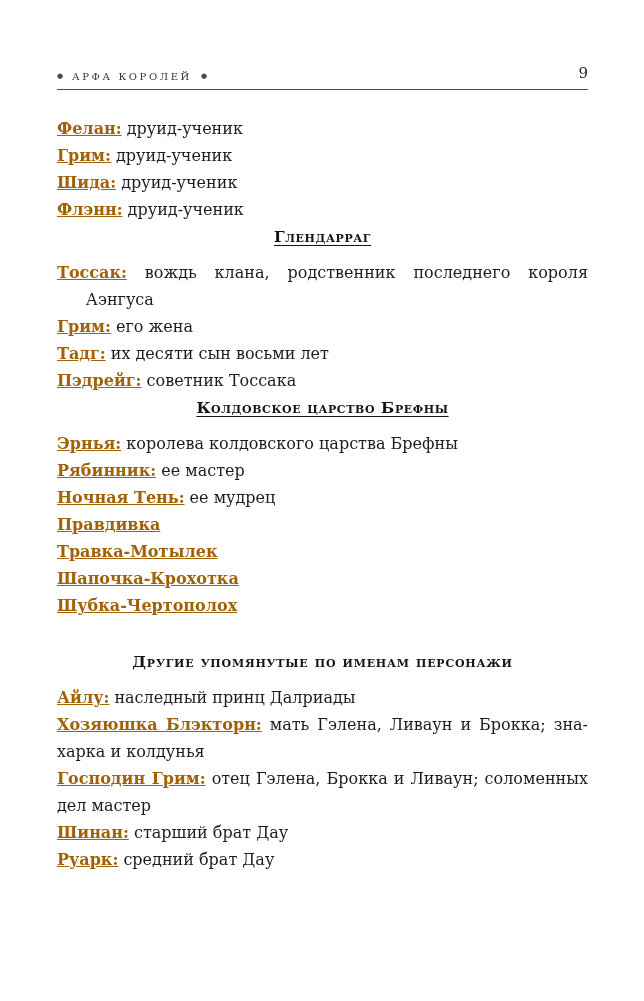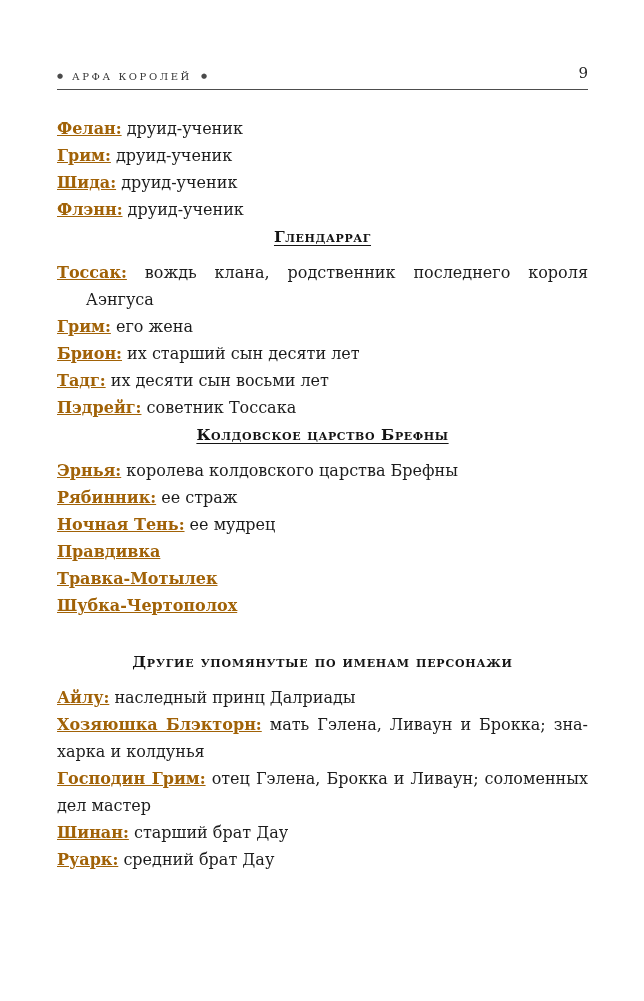--- a/index.html
+++ b/index.html
@@ -121,31 +121,31 @@
       <section>
         <p class="entry"><b>Фелан:</b><span> друид-ученик</span></p>
         <p class="entry"><b>Грим:</b><span> друид-ученик</span></p>
         <p class="entry"><b>Шида:</b><span> друид-ученик</span></p>
         <p class="entry"><b>Флэнн:</b><span> друид-ученик</span></p>
       </section>
       <section>
         <h2 class="sec-heading underlined">Глендарраг</h2>
         <p class="entry hang"><b>Тоссак:</b><span> вождь клана, родственник последнего короля Аэнгуса</span></p>
         <p class="entry"><b>Грим:</b><span> его жена</span></p>
-        <p class="entry"><b>Брион:</b><span> их старший сын десяти лет</span></p>
         <p class="entry"><b>Тадг:</b><span> их десяти сын восьми лет</span></p>
         <p class="entry"><b>Пэдрейг:</b><span> советник Тоссака</span></p>
       </section>
       <section>
         <h2 class="sec-heading underlined">Колдовское царство Брефны</h2>
         <p class="entry"><b>Эрнья:</b><span> королева колдовского царства Брефны</span></p>
-        <p class="entry"><b>Рябинник:</b><span> ее страж</span></p>
+        <p class="entry"><b>Рябинник:</b><span> ее мастер</span></p>
         <p class="entry"><b>Ночная Тень:</b><span> ее мудрец</span></p>
         <p class="entry"><b>Правдивка</b></p>
         <p class="entry"><b>Травка-Мотылек</b></p>
+        <p class="entry"><b>Шапочка-Крохотка</b></p>
         <p class="entry"><b>Шубка-Чертополох</b></p>
       </section>
       <section>
         <h2 class="sec-heading">Другие упомянутые по именам персонажи</h2>
         <p class="entry"><b>Айлу:</b><span> наследный принц Далриады</span></p>
         <p class="entry"><b>Хозяюшка Блэкторн:</b><span> мать Гэлена, Ливаун и Брокка; зна­харка и колдунья</span></p>
         <p class="entry"><b>Господин Грим:</b><span> отец Гэлена, Брокка и Ливаун; соломен­ных дел мастер</span></p>
         <p class="entry"><b>Шинан:</b><span> старший брат Дау</span></p>
         <p class="entry"><b>Руарк:</b><span> средний брат Дау</span></p>
       </section>

